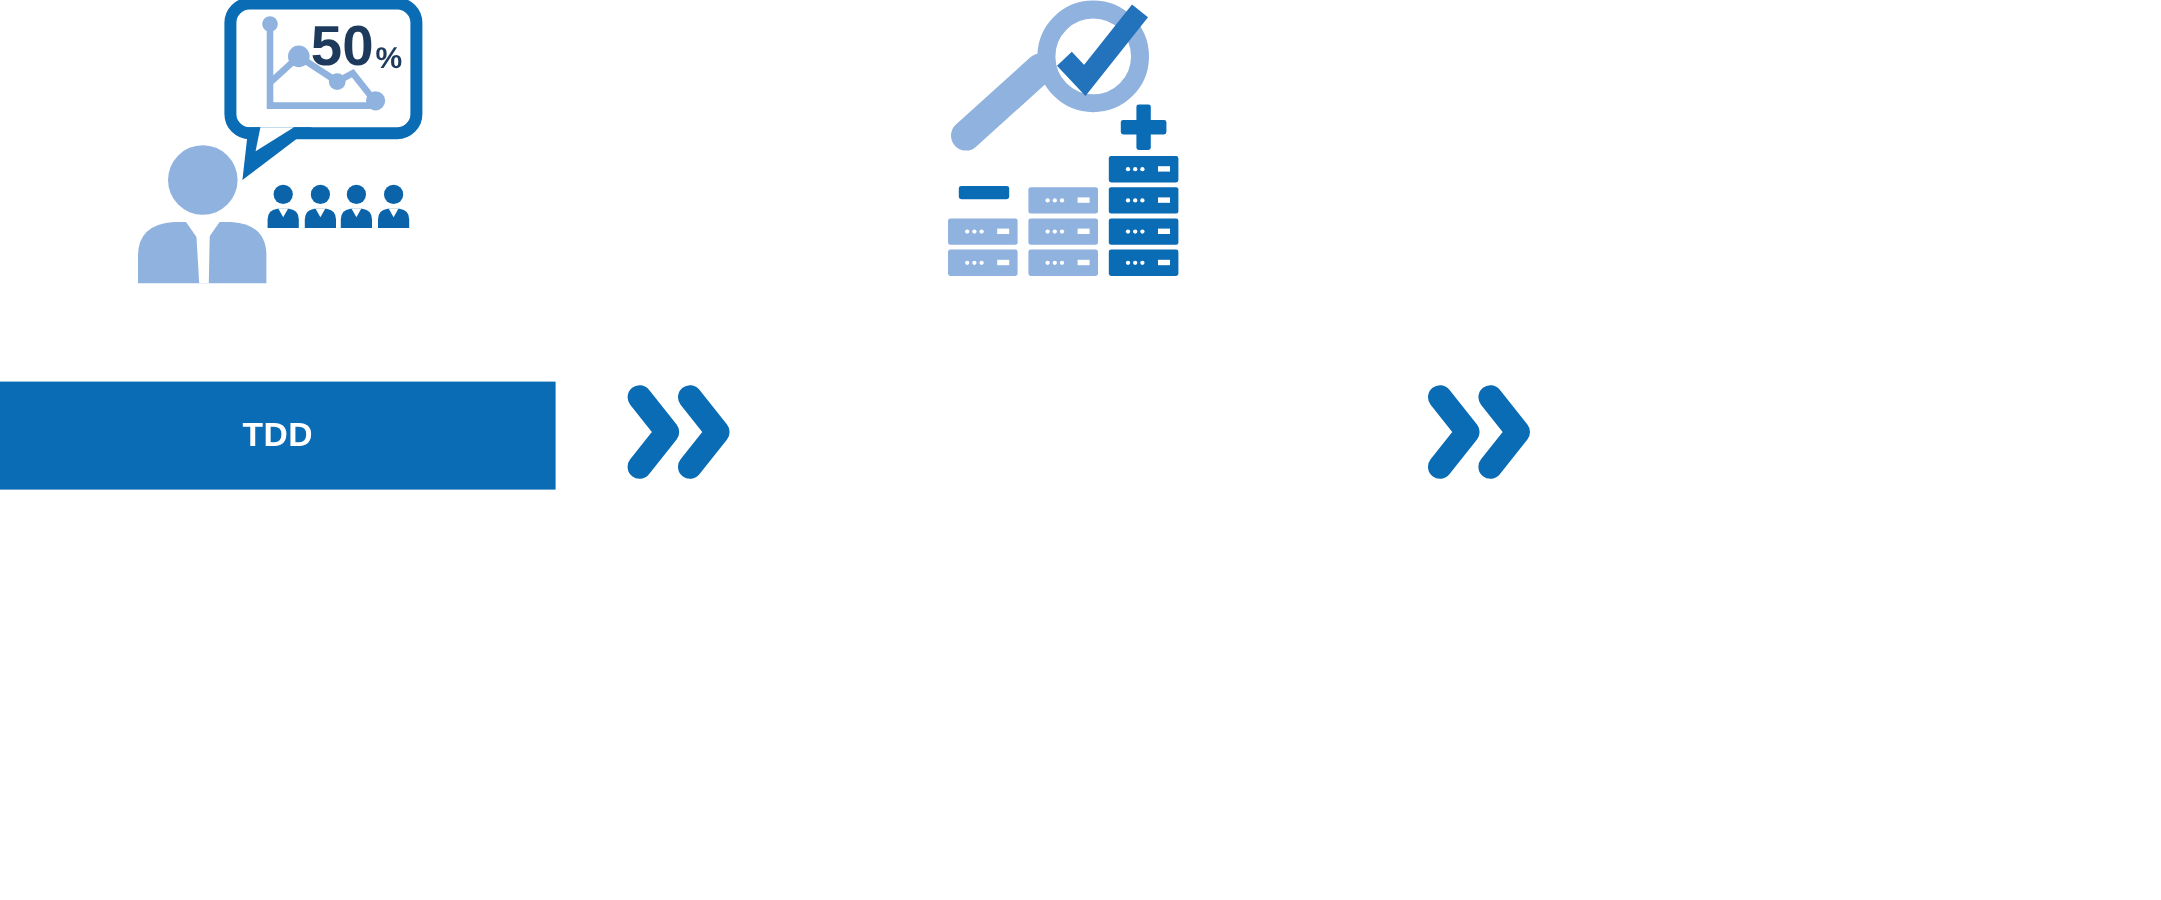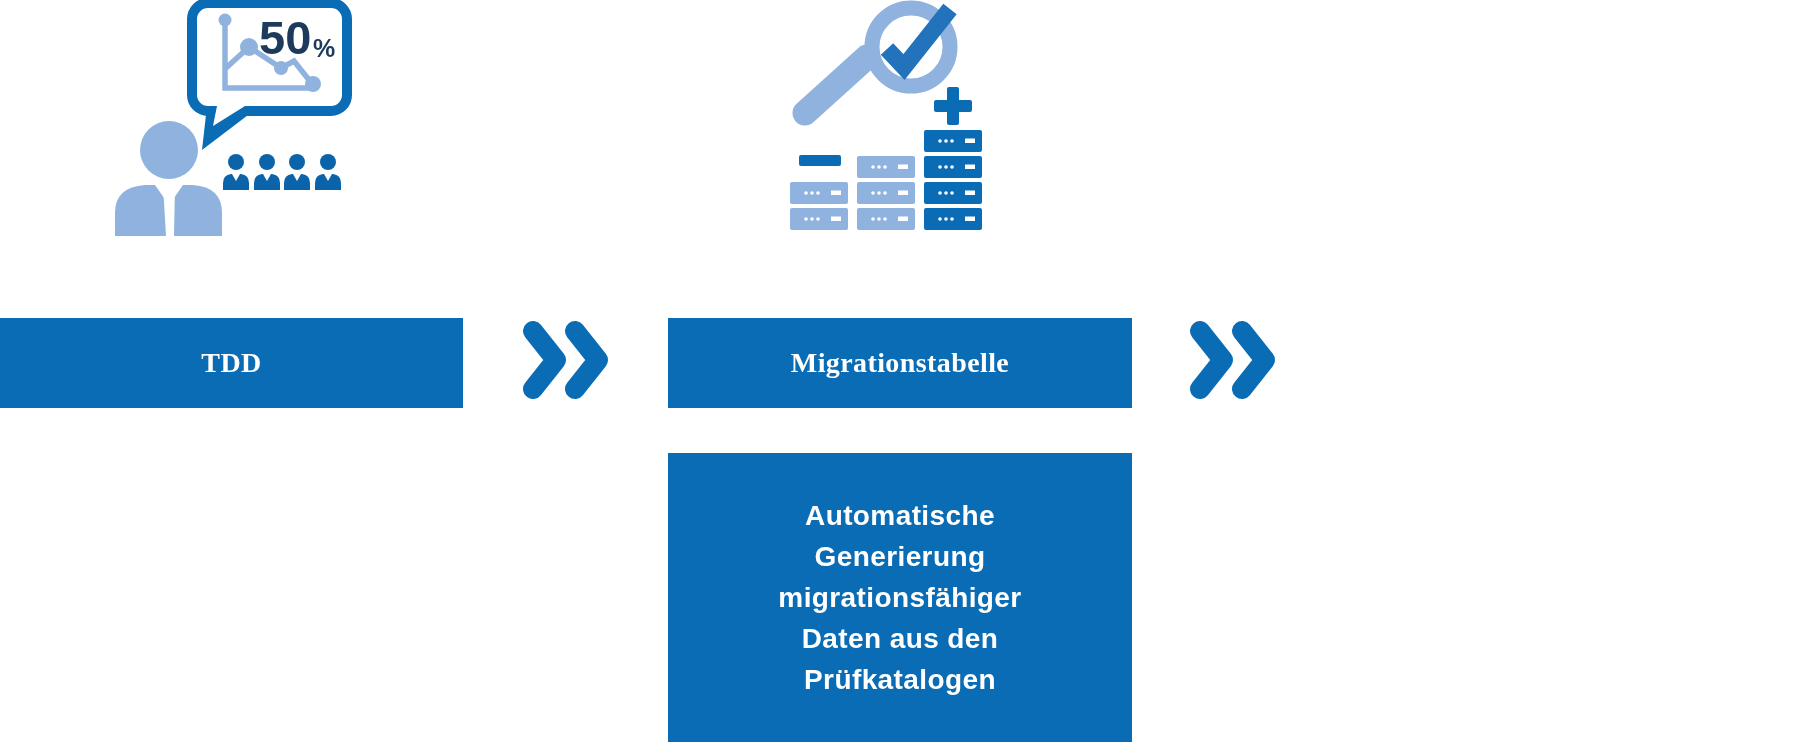--- a/index.html
+++ b/index.html
@@ -3,21 +3,21 @@
 <meta charset="utf-8">
 <style>
   html,body{margin:0;padding:0;background:#ffffff;}
   .canvas{
     position:relative;width:1429px;height:750px;background:#ffffff;
     font-family:"Liberation Sans",sans-serif;overflow:hidden;
   }
   .bar{
     position:absolute;top:318px;height:90px;background:#0a6cb4;color:#ffffff;
     display:flex;align-items:center;justify-content:center;
-    font-size:28px;font-weight:700;letter-spacing:.4px;font-family:Liberation Serif, serif;
+    font-size:28px;font-weight:700;letter-spacing:.4px;
   }
   .box{
     position:absolute;top:453px;height:289px;background:#0a6cb4;color:#ffffff;
     display:flex;align-items:center;justify-content:center;text-align:center;
     font-size:28px;font-weight:700;line-height:41px;letter-spacing:.4px;
     white-space:pre-line;
   }
   .c1{left:0;width:463px}
   .c2{left:668px;width:464px}
   .c3{left:1337px;width:464px}
@@ -164,30 +164,20 @@
           <circle cx="165" cy="193" r="1.8"></circle>
           <rect x="178" y="190.5" width="10" height="4.5"></rect>
         <circle cx="153" cy="219" r="1.8"></circle>
           <circle cx="159" cy="219" r="1.8"></circle>
           <circle cx="165" cy="219" r="1.8"></circle>
           <rect x="178" y="216.5" width="10" height="4.5"></rect>
       </g>
     </g>
   </svg>
 
-  <div class="bar c2">
-    <span>Migrationstabelle</span>
-  </div>
-  <div class="box c2">
-    <span>Automatische
-Generierung
-migrationsfähiger
-Daten aus den
-Prüfkatalogen</span>
-  </div>
 
   <svg class="chev chev2" width="88" height="80" viewBox="0 0 88 80">
     <g fill="none" stroke="#0a6cb4" stroke-width="20" stroke-linecap="round" stroke-linejoin="round">
       <polyline points="12,11 35,40 12,69"></polyline>
       <polyline points="54,11 77,40 54,69"></polyline>
     </g>
   </svg>
 
   <svg class="icon i3" width="250" height="240" viewBox="0 0 250 240">
 

